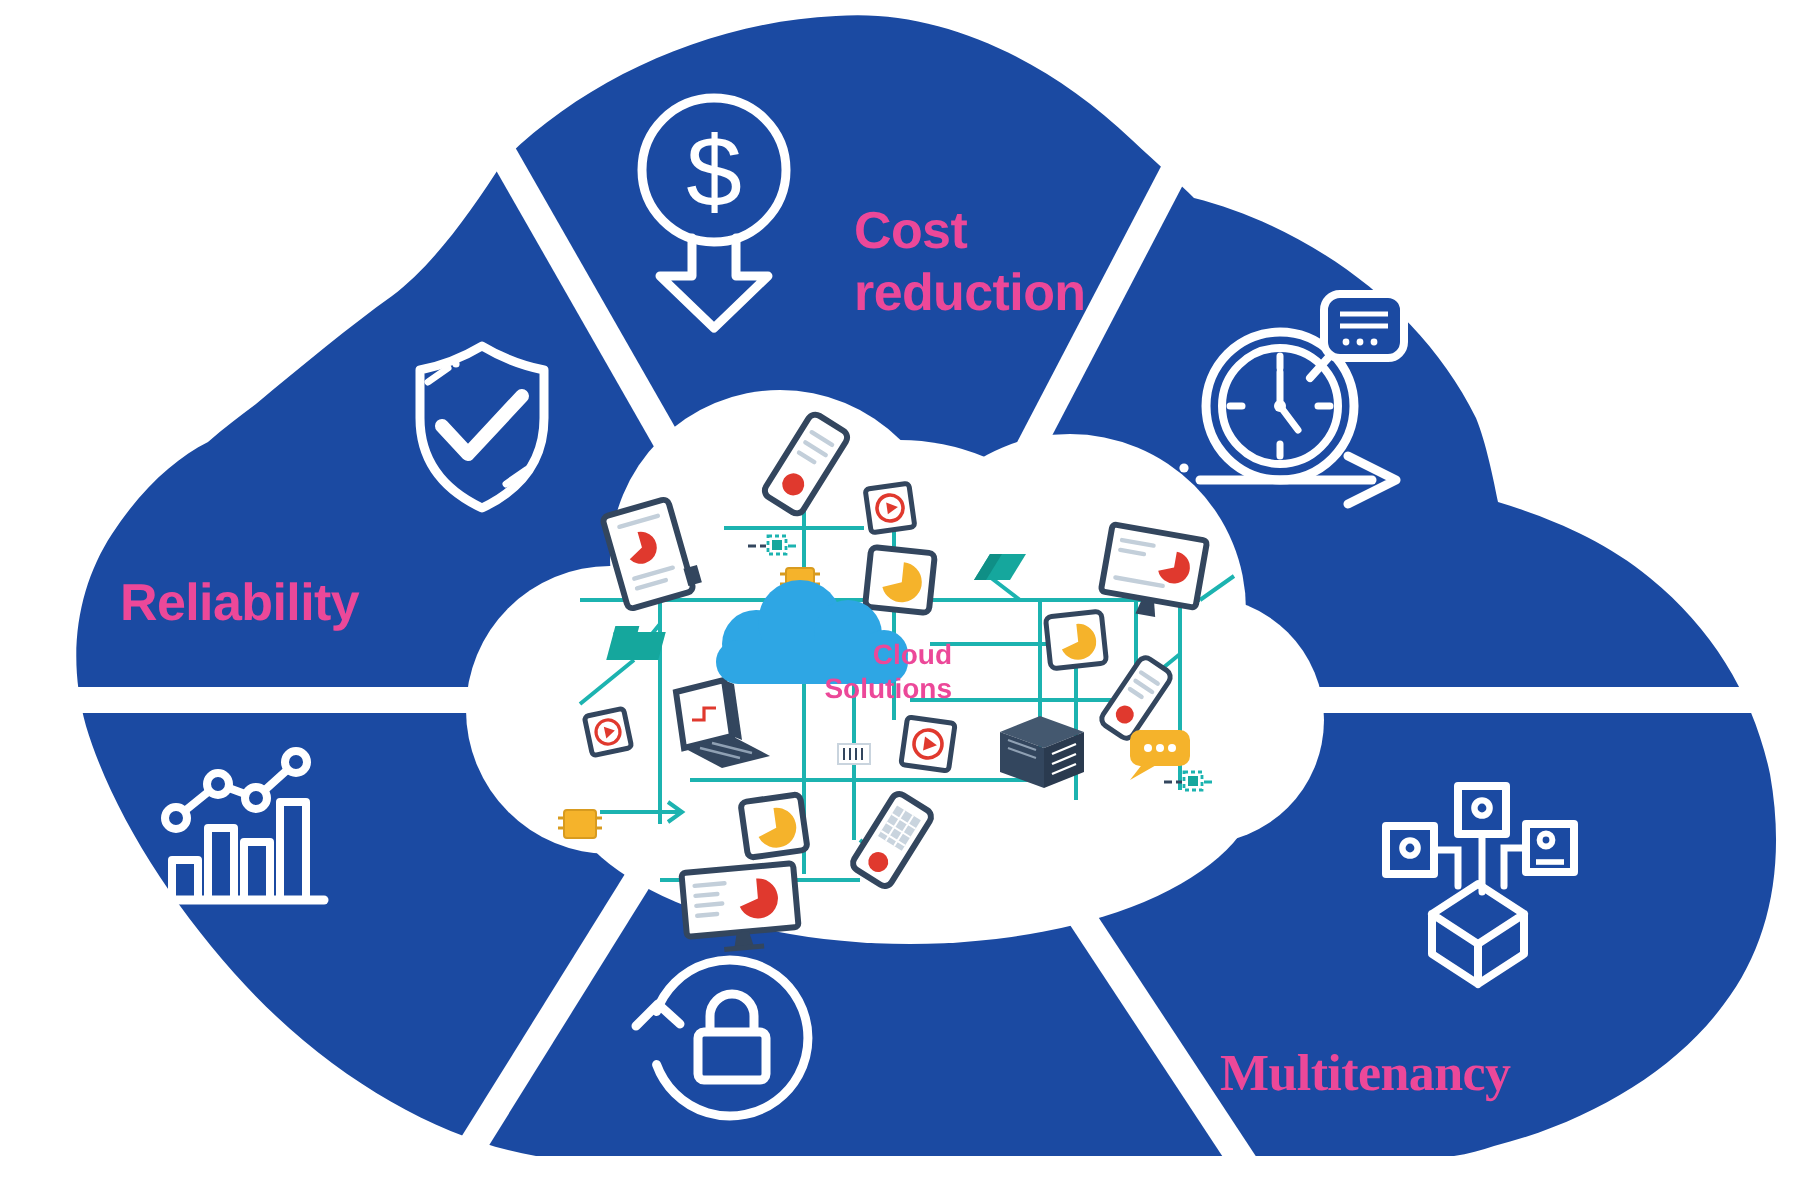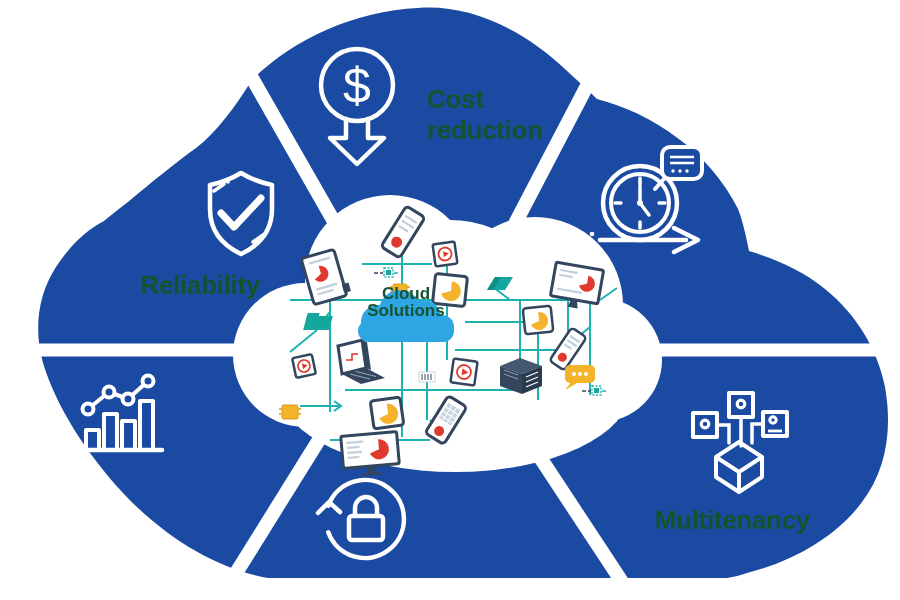--- a/index.html
+++ b/index.html
@@ -1,29 +1,29 @@
 <!DOCTYPE html>
 <html><head>
 <meta charset="utf-8">
 <style>
   html,body{margin:0;padding:0;background:#fff;}
   .stage{position:relative;width:900px;height:600px;background:#fff;overflow:hidden;
          font-family:"Liberation Sans",sans-serif;}
   .stage svg{position:absolute;left:0;top:0;}
-  .label{position:absolute;color:#14532d;font-weight:700;font-size:26px;line-height:31px;
-         white-space:pre-line;letter-spacing:-0.3px;}
-  .ta-c{text-align:right;}
+  .label{position:absolute;color:#ec4899;font-weight:700;font-size:26px;line-height:31px;
+         white-space:pre-line;letter-spacing:-0.3px;margin-top:16px;}
+  .ta-c{text-align:left;}
   #lbl-cost{left:427px;top:84px;}
   #lbl-agility{left:628px;top:272px;width:200px;}
   #lbl-reliability{left:60px;top:270px;width:200px;}
-  #lbl-multitenancy{left:610px;top:505px;width:200px;}
+  #lbl-multitenancy{left:610px;top:505px;width:200px;font-family:Liberation Serif, serif;}
   #lbl-security{left:374px;top:505px;width:200px;}
   #lbl-scalability{left:107px;top:466px;}
-  #lbl-cloud{left:336px;top:285px;width:140px;font-size:17px;line-height:17px;
-             letter-spacing:0;text-align:center;}
+  #lbl-cloud{left:336px;top:303px;width:140px;font-size:14px;line-height:17px;
+             letter-spacing:0;text-align:right;}
   
   .frame{fill:#fff;stroke:#33465E;stroke-width:3;}
   .frame2{fill:#fff;stroke:#33465E;stroke-width:2.5;}
   .gline{stroke:#C3CFDA;stroke-width:2.2;fill:none;stroke-linecap:round;}
   .dark{fill:#33465E;}
   .red{fill:#E0392E;}
   .yellow{fill:#F5B32B;}
   .tealf{fill:#15A79D;}
   .teal-l{stroke:#1CB3B0;stroke-width:2;fill:none;}
   .wicon{stroke:#fff;stroke-width:4.5;fill:none;stroke-linecap:round;stroke-linejoin:round;}

